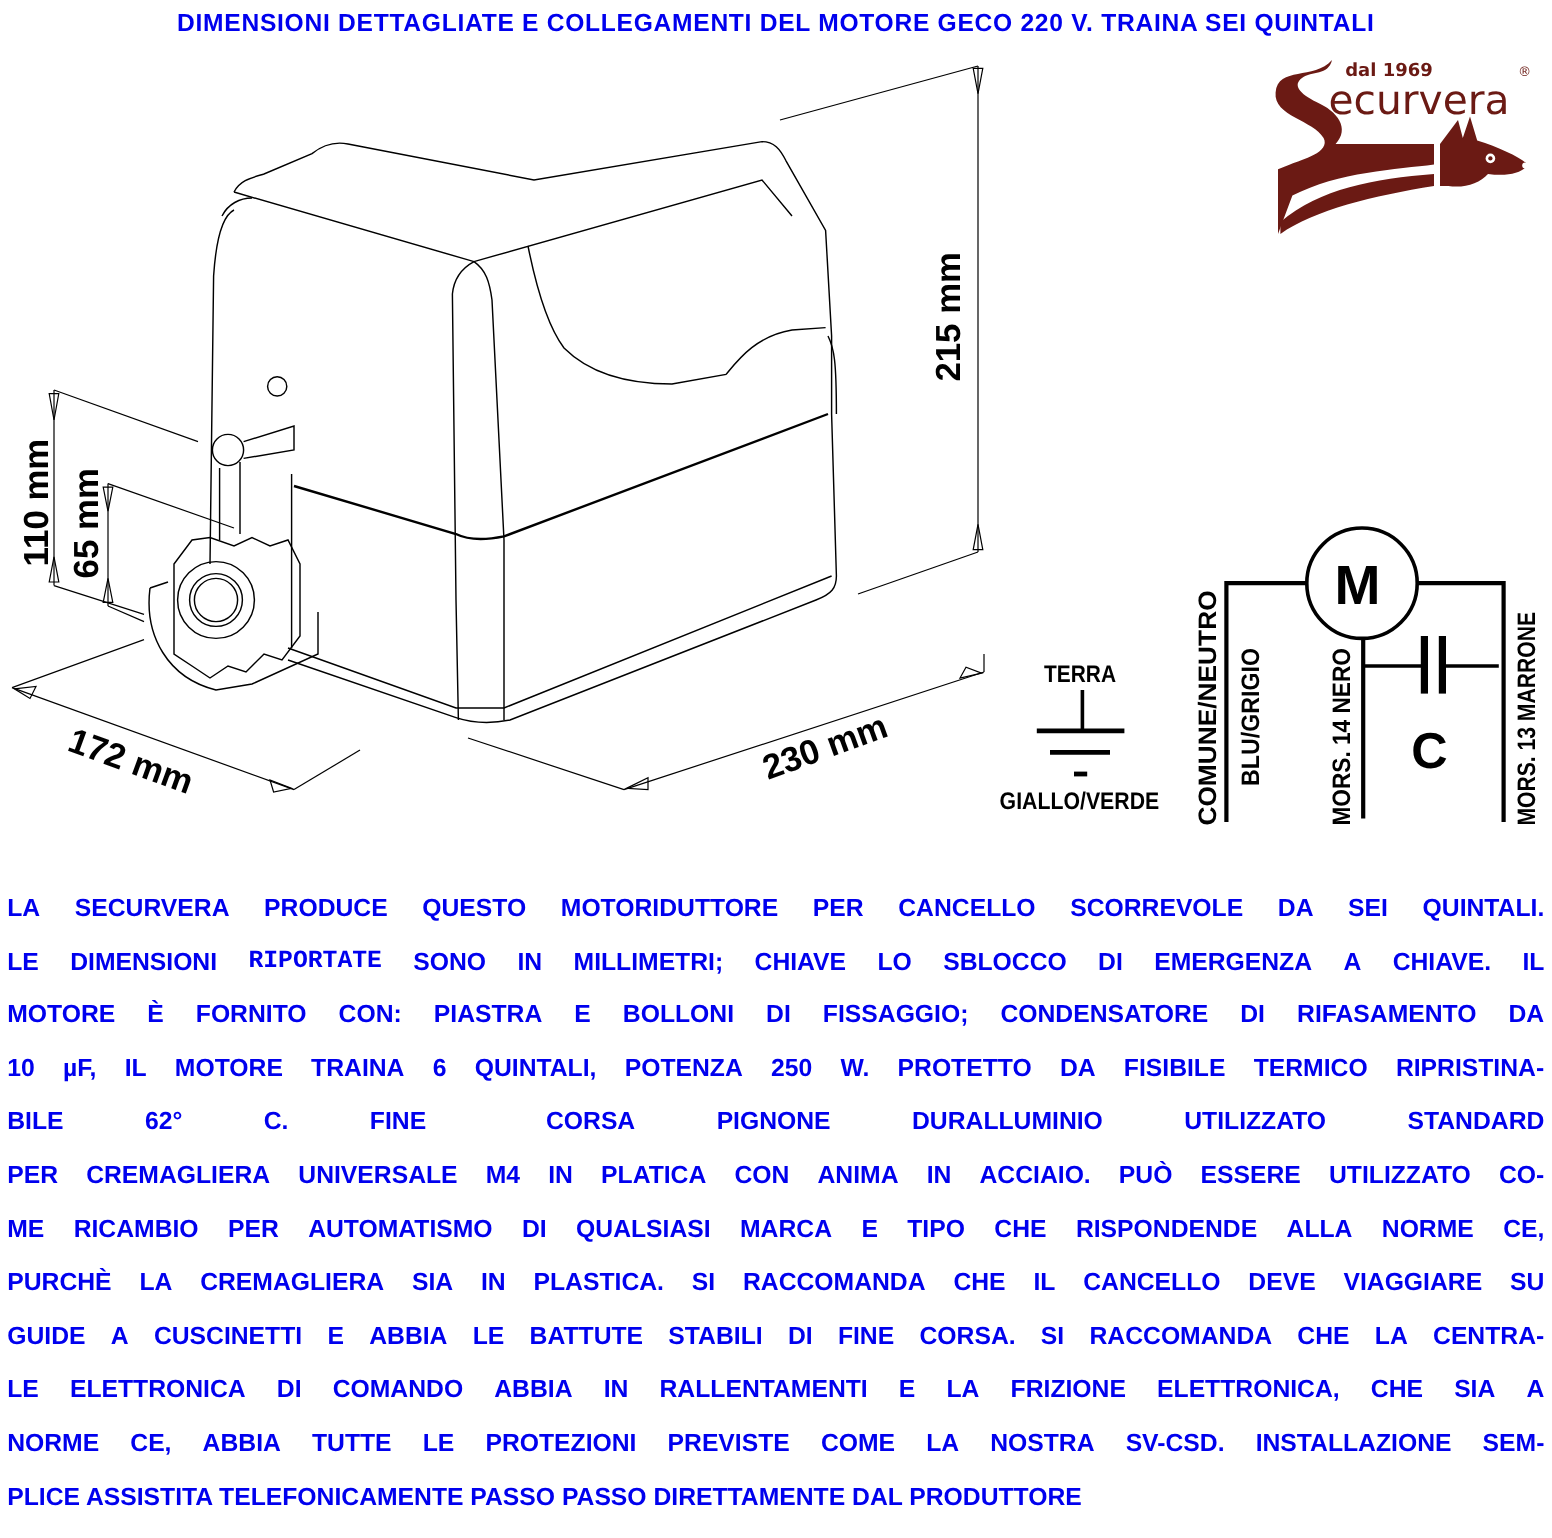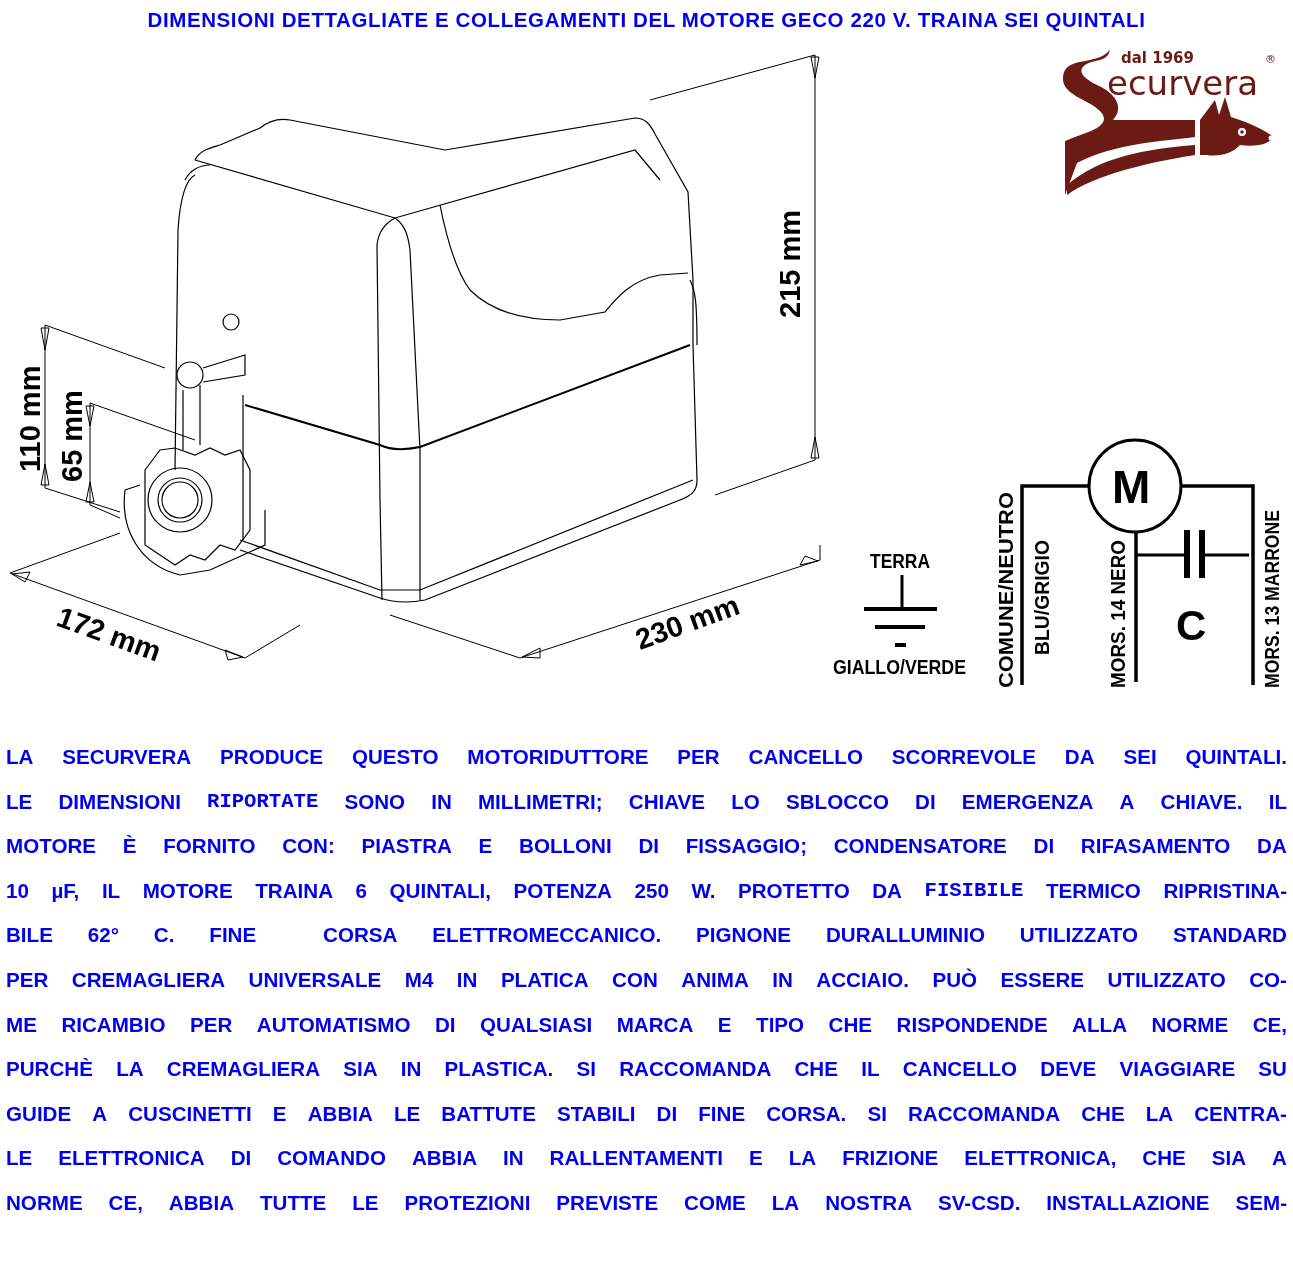--- a/index.html
+++ b/index.html
@@ -208,33 +208,32 @@
         <span style="display: inline;">IL</span>
         <span style="display: inline;">MOTORE</span>
         <span style="display: inline;">TRAINA</span>
         <span style="display: inline;">6</span>
         <span style="display: inline;">QUINTALI,</span>
         <span style="display: inline;">POTENZA</span>
         <span style="display: inline;">250</span>
         <span style="display: inline;">W.</span>
         <span style="display: inline;">PROTETTO</span>
         <span style="display: inline;">DA</span>
-        <span style="display: inline; font-family: Liberation Mono, monospace;">FISIBILE</span>
+        <span style="display: inline;">FISIBILE</span>
         <span style="display: inline;">TERMICO</span>
         <span style="display: inline;">RIPRISTINA-</span>
       </span>
     </div>
   <div class="line">
       <span style="display: flex; justify-content: space-between;">
         <span style="display: inline;">BILE</span>
         <span style="display: inline;">62°</span>
         <span style="display: inline;">C.</span>
         <span style="display: inline;">FINE</span>
         <span style="display: inline; margin-left: 32px;">CORSA</span>
-        <span style="display: inline;">ELETTROMECCANICO.</span>
         <span style="display: inline;">PIGNONE</span>
         <span style="display: inline;">DURALLUMINIO</span>
         <span style="display: inline;">UTILIZZATO</span>
         <span style="display: inline;">STANDARD</span>
       </span>
     </div>
   <div class="line">
       <span style="display: flex; justify-content: space-between;">
         <span style="display: inline;">PER</span>
         <span style="display: inline;">CREMAGLIERA</span>
@@ -336,13 +335,16 @@
         <span style="display: inline;">PROTEZIONI</span>
         <span style="display: inline;">PREVISTE</span>
         <span style="display: inline;">COME</span>
         <span style="display: inline;">LA</span>
         <span style="display: inline;">NOSTRA</span>
         <span style="display: inline;">SV-CSD.</span>
         <span style="display: inline;">INSTALLAZIONE</span>
         <span style="display: inline;">SEM-</span>
       </span>
     </div>
+  <div class="line last">
+      <span>PLICE ASSISTITA TELEFONICAMENTE PASSO PASSO DIRETTAMENTE DAL PRODUTTORE</span>
+    </div>
 </div>
 
 </body></html>

